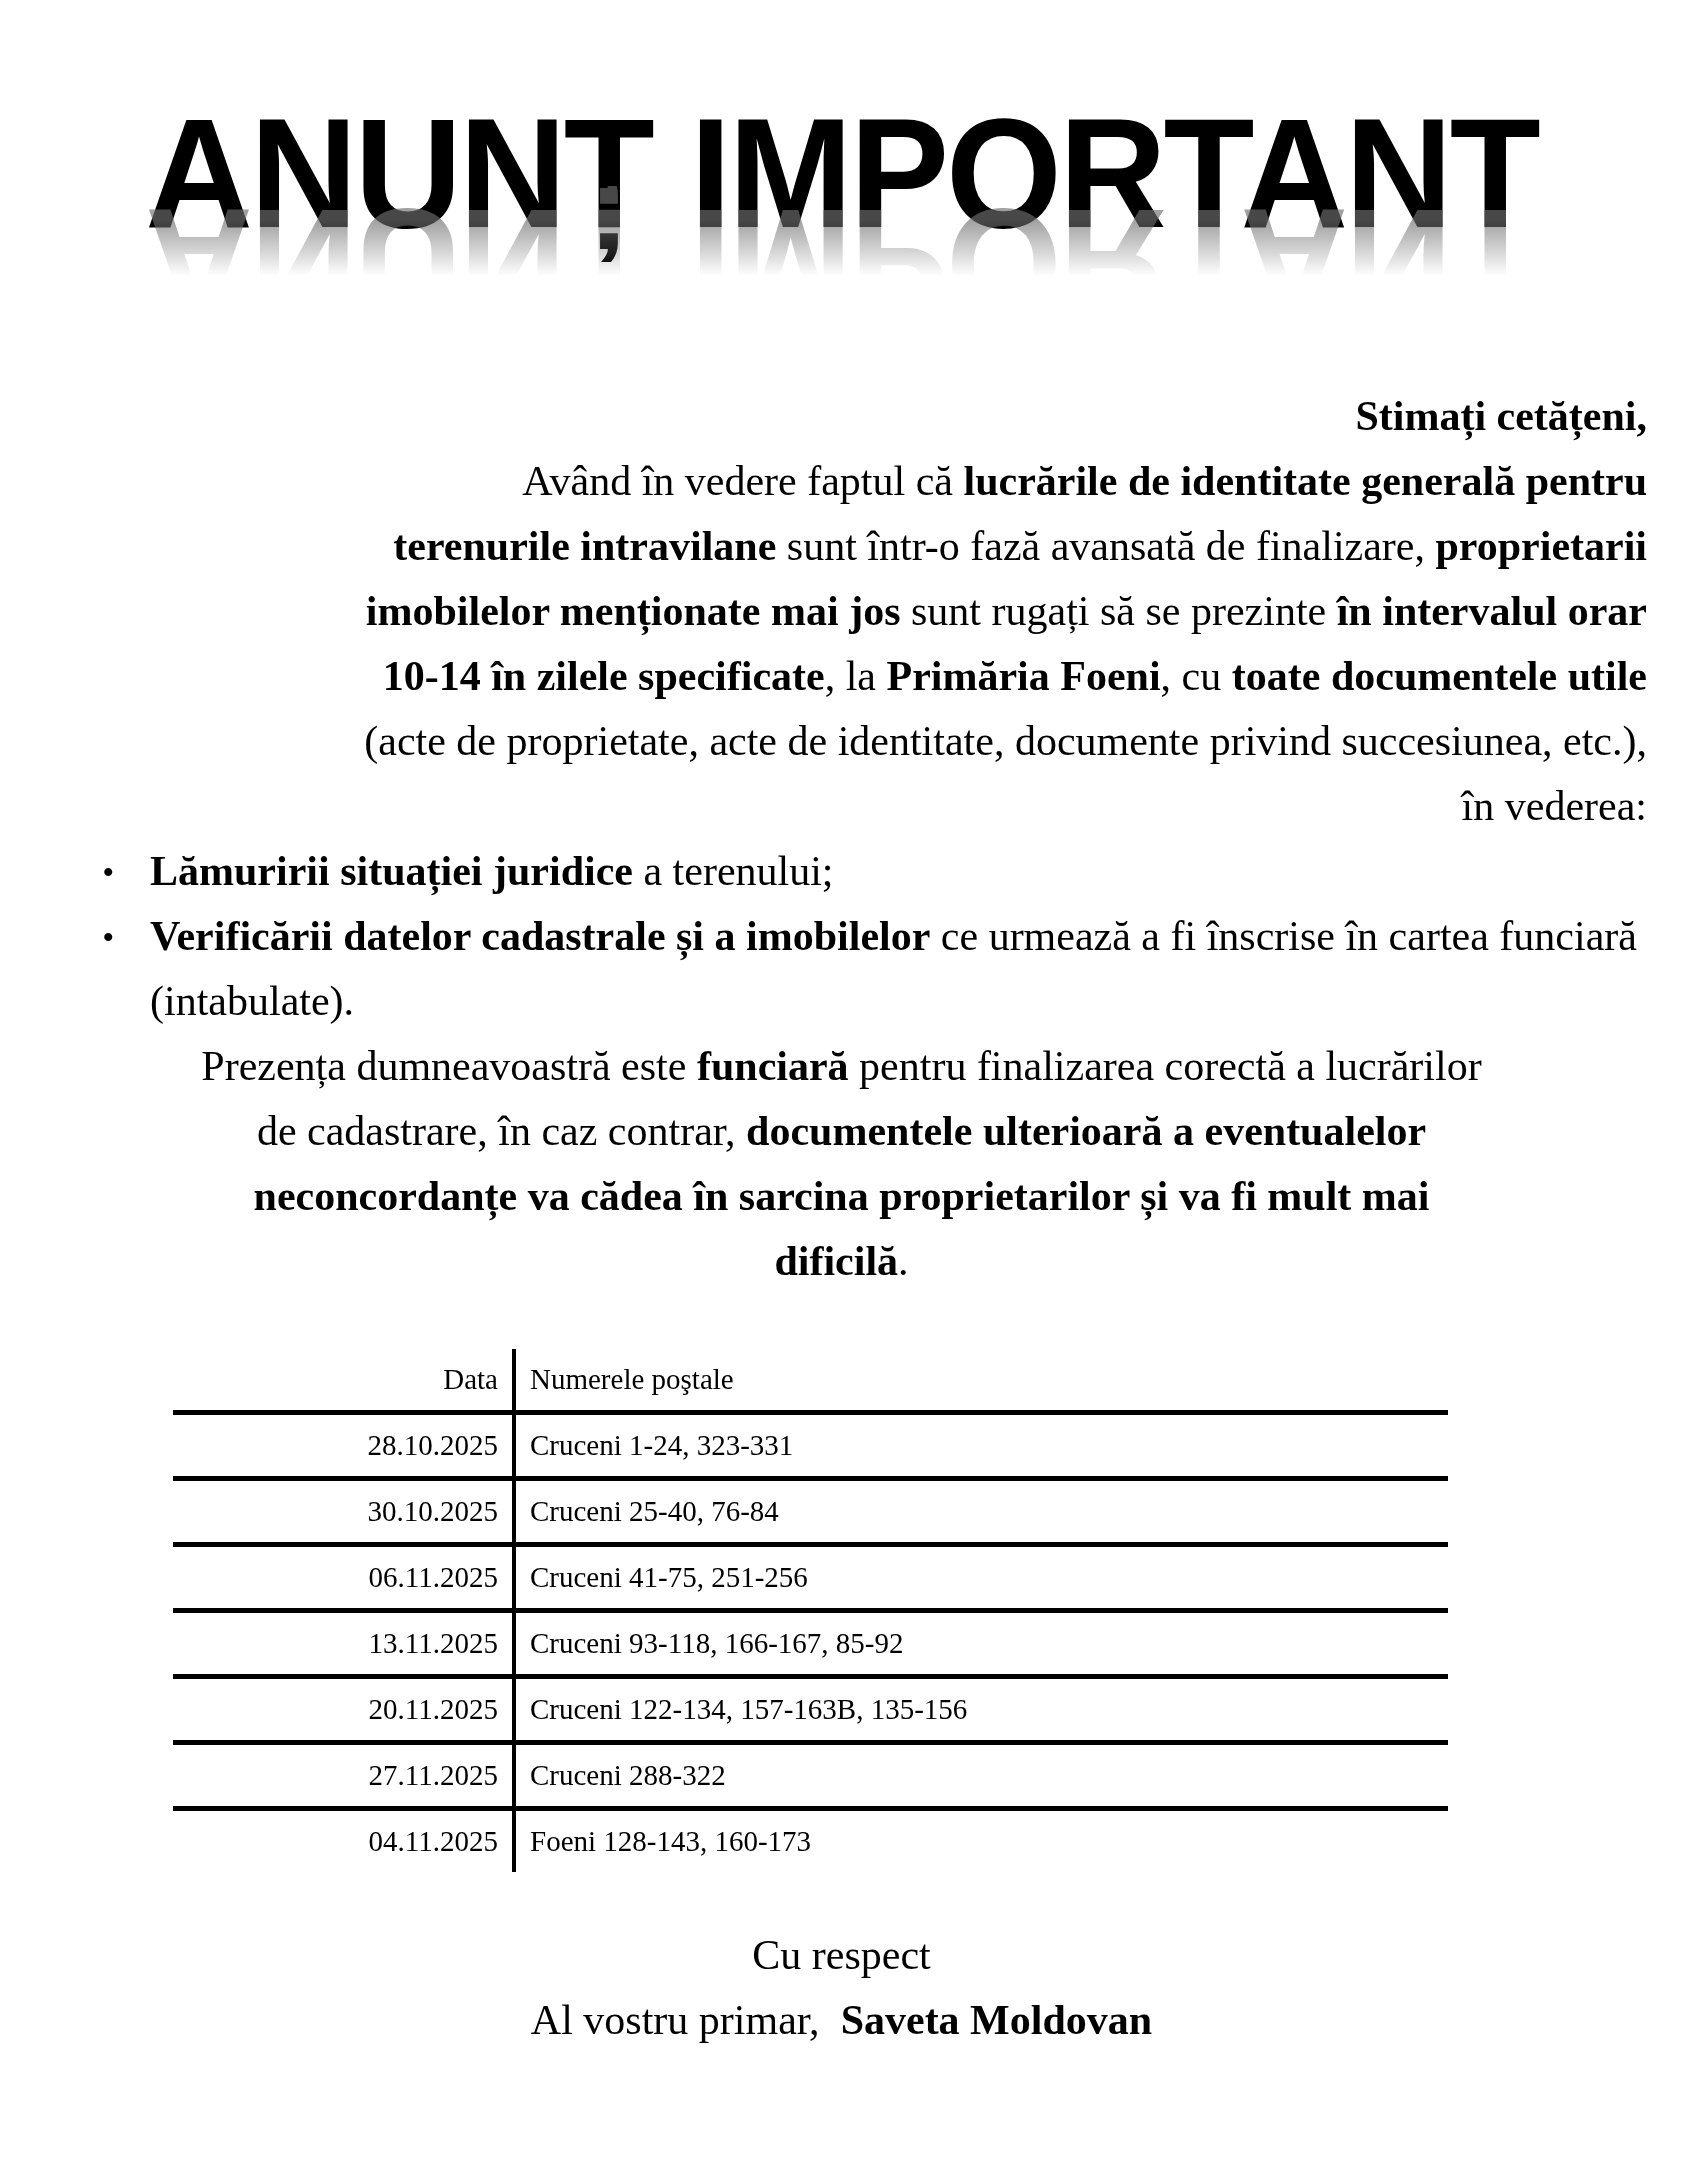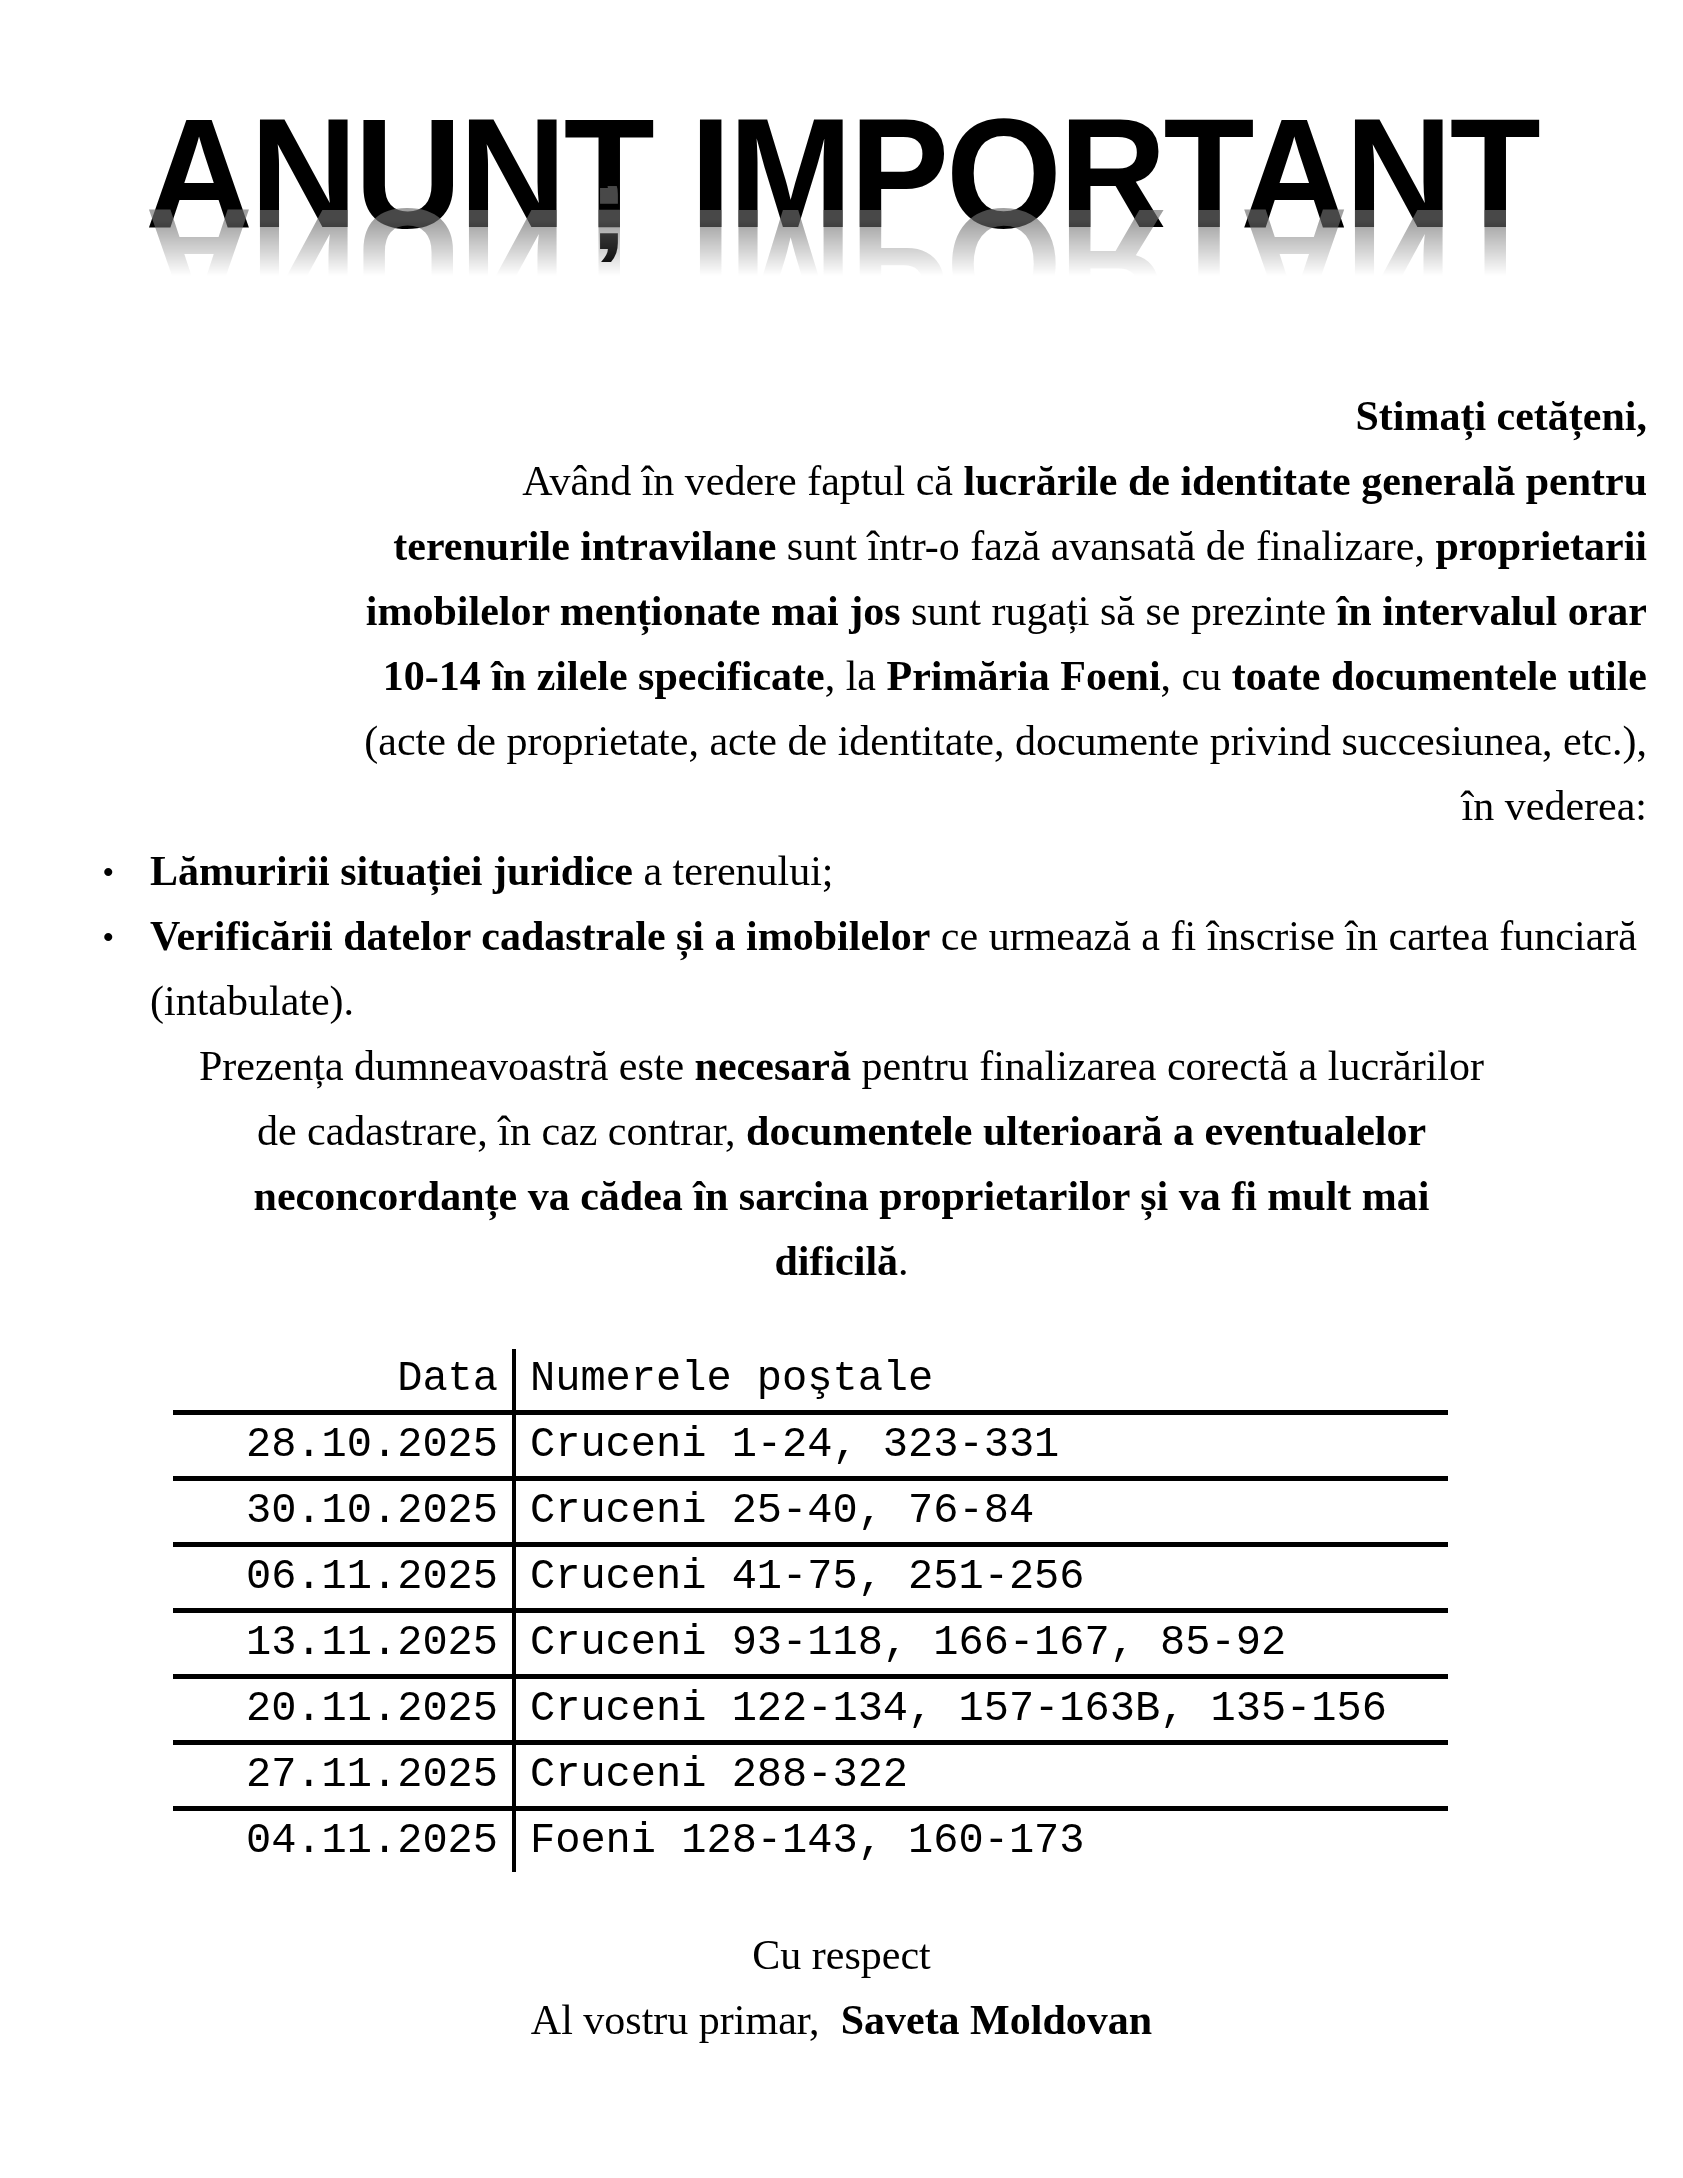--- a/index.html
+++ b/index.html
@@ -44,22 +44,21 @@
   ul.bullets li { position: relative; padding-left: 114px; }
   ul.bullets .marker {
     position: absolute; left: 67px; top: 0;
     font-size: 30px; line-height: 65px; font-weight: bold;
   }
 
   
   table.schedule {
     border-collapse: collapse;
     margin: 55px 0 0 137px;
-    font-size: 42px;
-    font-family: Liberation Mono, monospace;
+    font-size: 29px;
   }
   table.schedule th, table.schedule td {
     font-weight: normal;
     height: 61px;
     line-height: 61px;
     padding: 0;
     white-space: nowrap;
   }
   table.schedule .col-date {
     width: 325px;
@@ -97,21 +96,21 @@
       <div><span>(acte de proprietate, acte de identitate, documente privind succesiunea, etc.),</span></div>
       <div><span>în vederea:</span></div>
     </section>
 
   <ul class="bodytext bullets">
       <li><span class="marker">•</span><span class="b">Lămuririi situației juridice</span><span> a terenului;</span></li>
       <li><span class="marker">•</span><span class="b">Verificării datelor cadastrale și a imobilelor</span><span> ce urmează a fi înscrise în cartea funciară (intabulate).</span></li>
     </ul>
 
   <section class="bodytext closing">
-      <div><span>Prezența dumneavoastră este </span><span class="b">necesară</span><span> pentru finalizarea corectă a lucrărilor</span></div>
+      <div><span>Prezența dumneavoastră este </span><span class="b">funciară</span><span> pentru finalizarea corectă a lucrărilor</span></div>
       <div><span>de cadastrare, în caz contrar, </span><span class="b">documentele ulterioară a eventualelor</span></div>
       <div><span class="b">neconcordanțe va cădea în sarcina proprietarilor și va fi mult mai</span></div>
       <div><span class="b">dificilă</span><span>.</span></div>
     </section>
 
   <table class="schedule">
     <thead>
       <tr>
         <th class="col-date">Data</th>
         <th class="col-nums">Numerele poştale</th>

